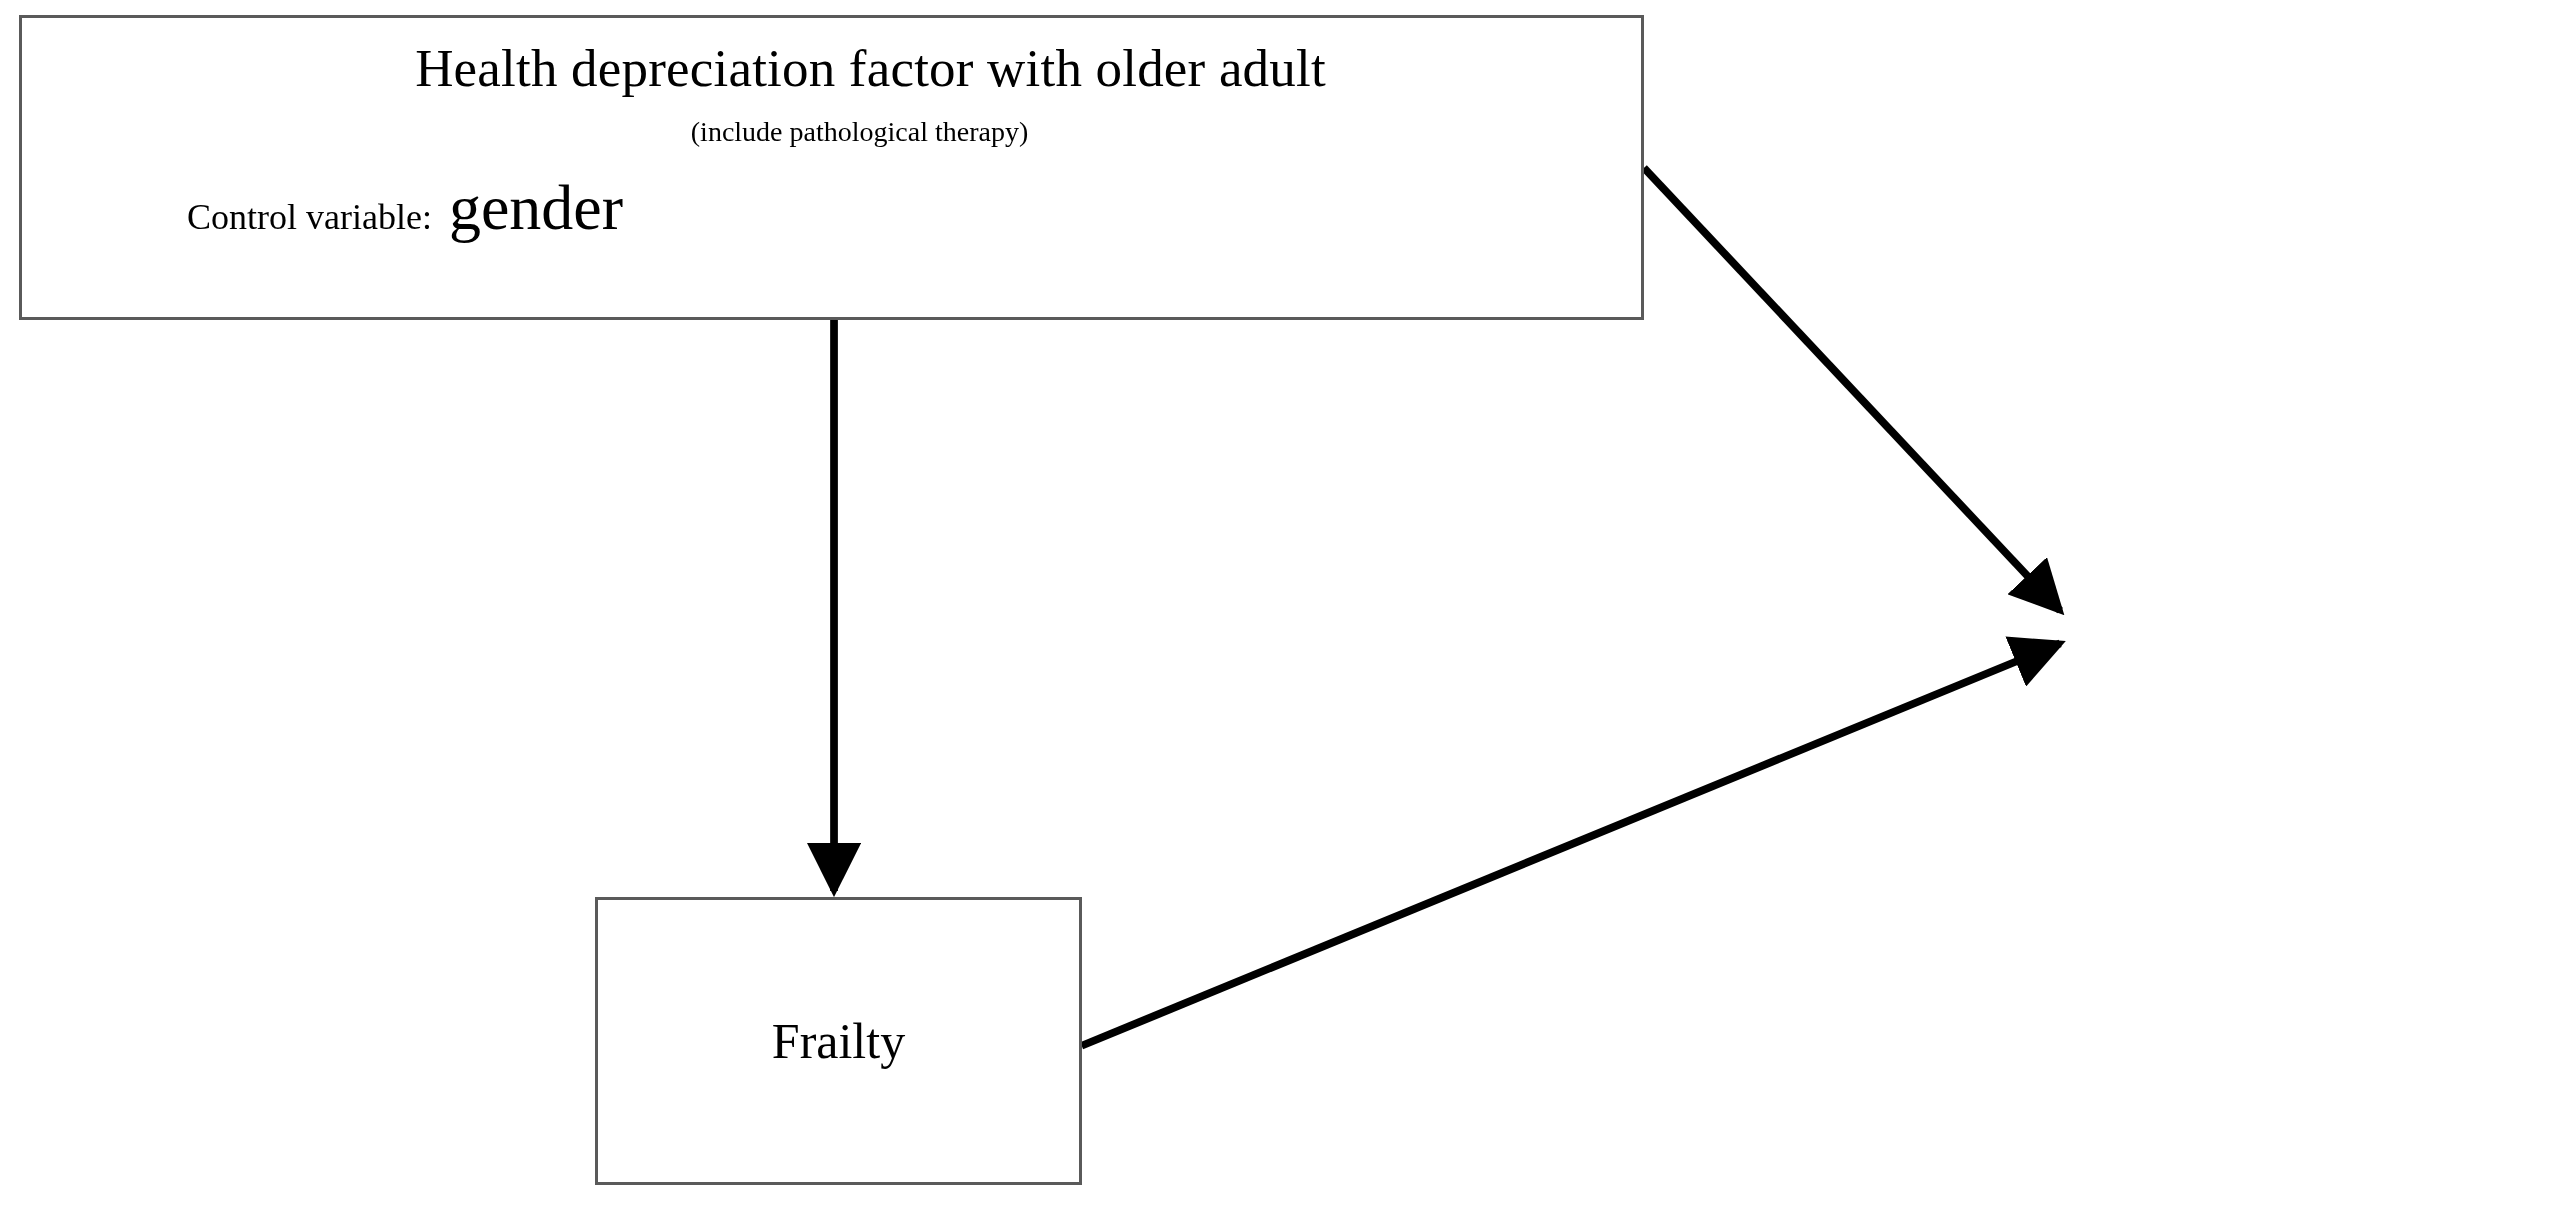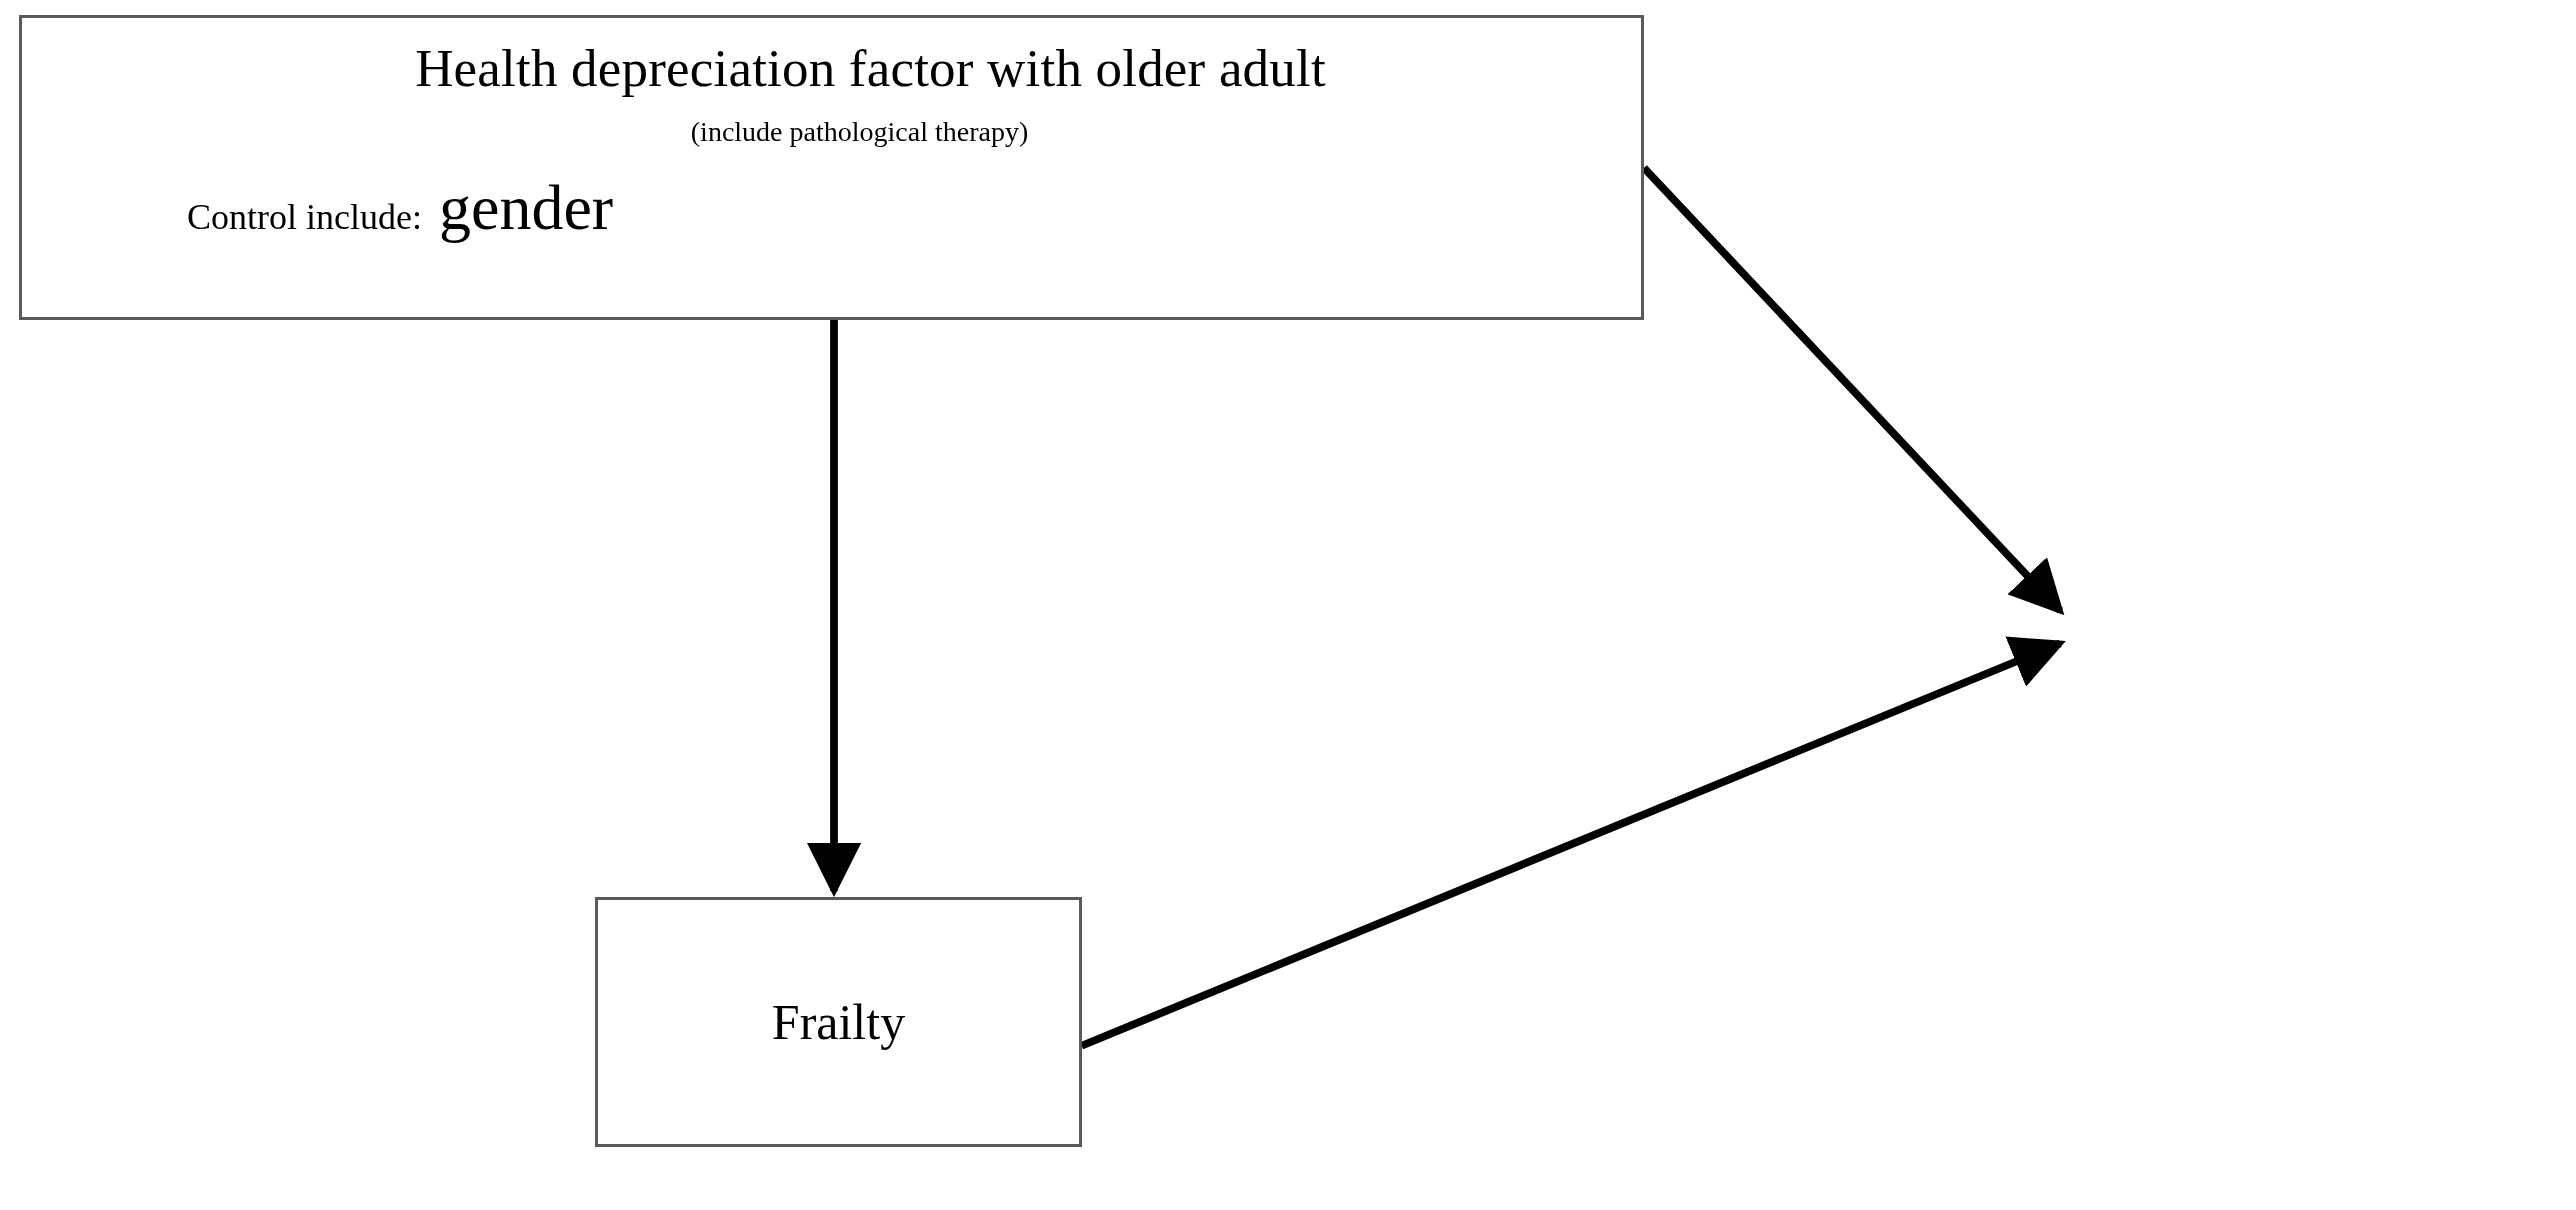--- a/index.html
+++ b/index.html
@@ -75,21 +75,21 @@
   .line-control .control-label { font-size: 36px; }
   .line-control .control-value {
     font-size: 64px;
     margin-left: 17px;
   }
   
   #node-frailty {
     left: 595px;
     top: 897px;
     width: 487px;
-    height: 250px;
+    height: 288px;
   }
   #node-frailty .node-label { font-size: 50px; }
   
   #node-mortality {
     left: 2064px;
     top: 473px;
     width: 494px;
     height: 282px;
   }
   #node-mortality .node-label { font-size: 50px; }
@@ -110,21 +110,21 @@
 
     <line x1="1912" y1="195" x2="2396" y2="710" stroke="#000000" stroke-width="9" marker-end="url(#arrowhead)"></line>
 
     <line x1="1258" y1="1216" x2="2396" y2="748" stroke="#000000" stroke-width="9" marker-end="url(#arrowhead)"></line>
   </svg>
 
   <div class="node" id="node-health">
     <div class="line-primary">Health depreciation factor with older adult</div>
     <div class="line-secondary">(include pathological therapy)</div>
     <div class="line-control">
-      <span class="control-label">Control include:</span>
+      <span class="control-label">Control variable:</span>
       <span class="control-value">gender</span>
     </div>
   </div>
 
   <div class="node" id="node-frailty">
     <div class="node-label">Frailty</div>
   </div>
 
 
 </div>

